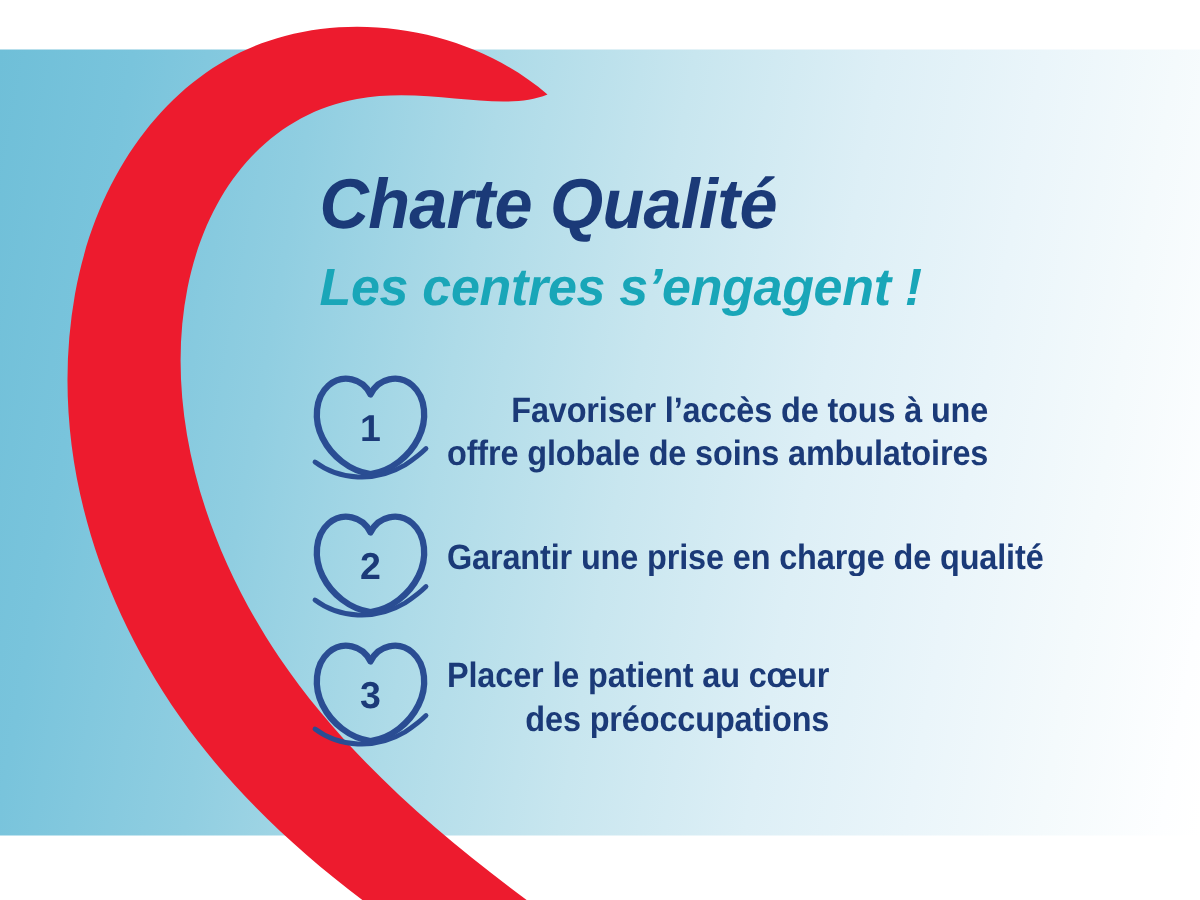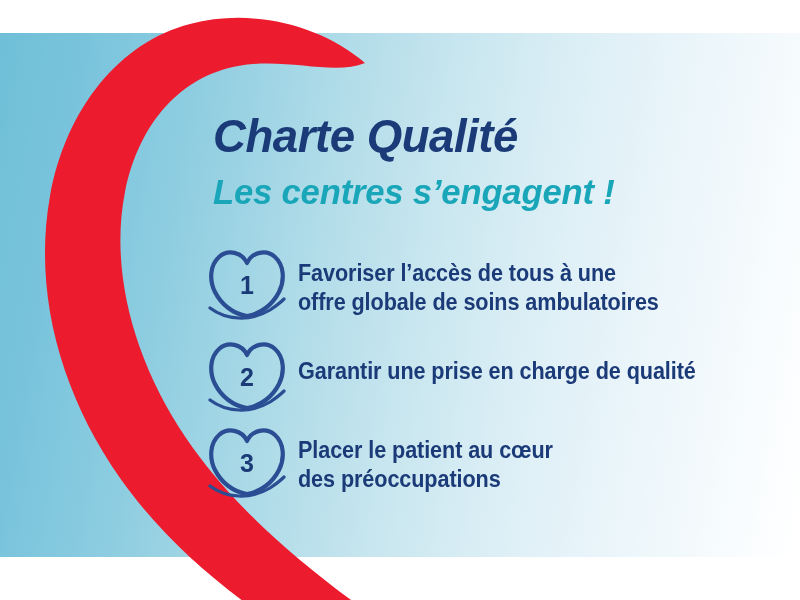--- a/index.html
+++ b/index.html
@@ -52,20 +52,21 @@
     pointer-events: none;
   }
 
   
   #textblock {
     position: absolute;
     left: 0;
     top: 0;
     width: 800px;
     height: 600px;
+    text-align: right;
   }
 
   .title {
     position: absolute;
     left: 213px;
     top: 108px;
     font-family: "Liberation Sans", sans-serif;
     font-size: 47px;
     font-weight: bold;
     font-style: italic;

